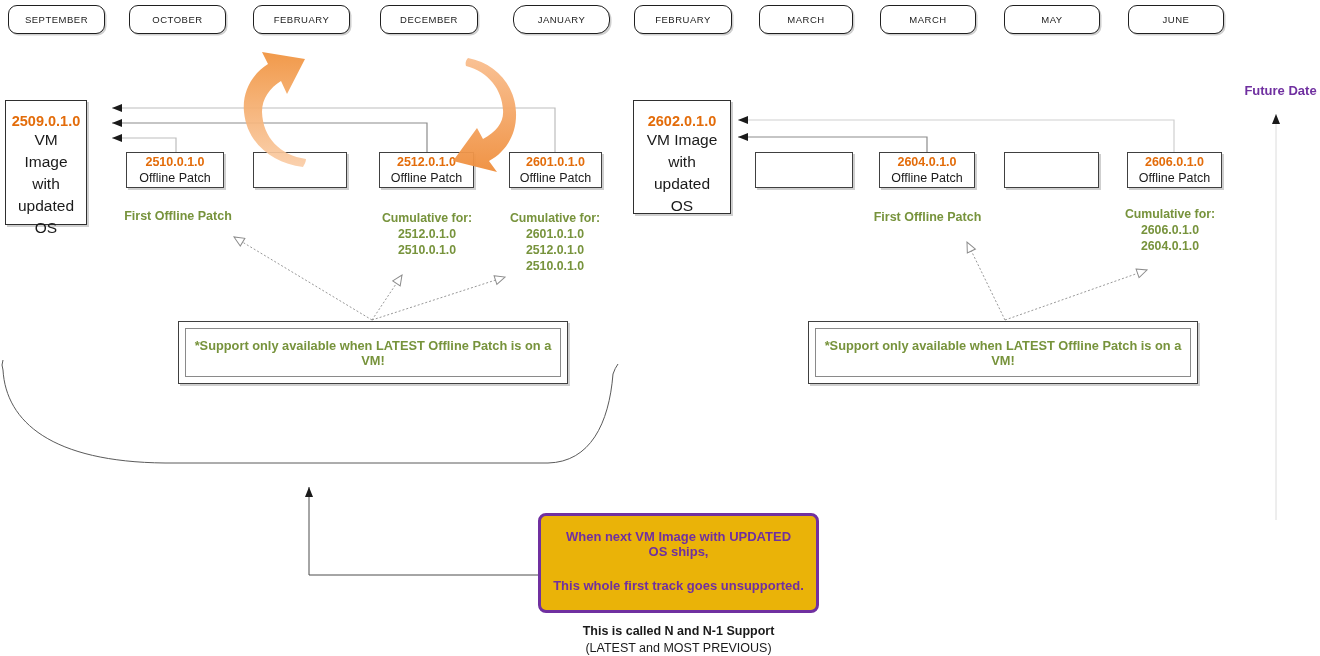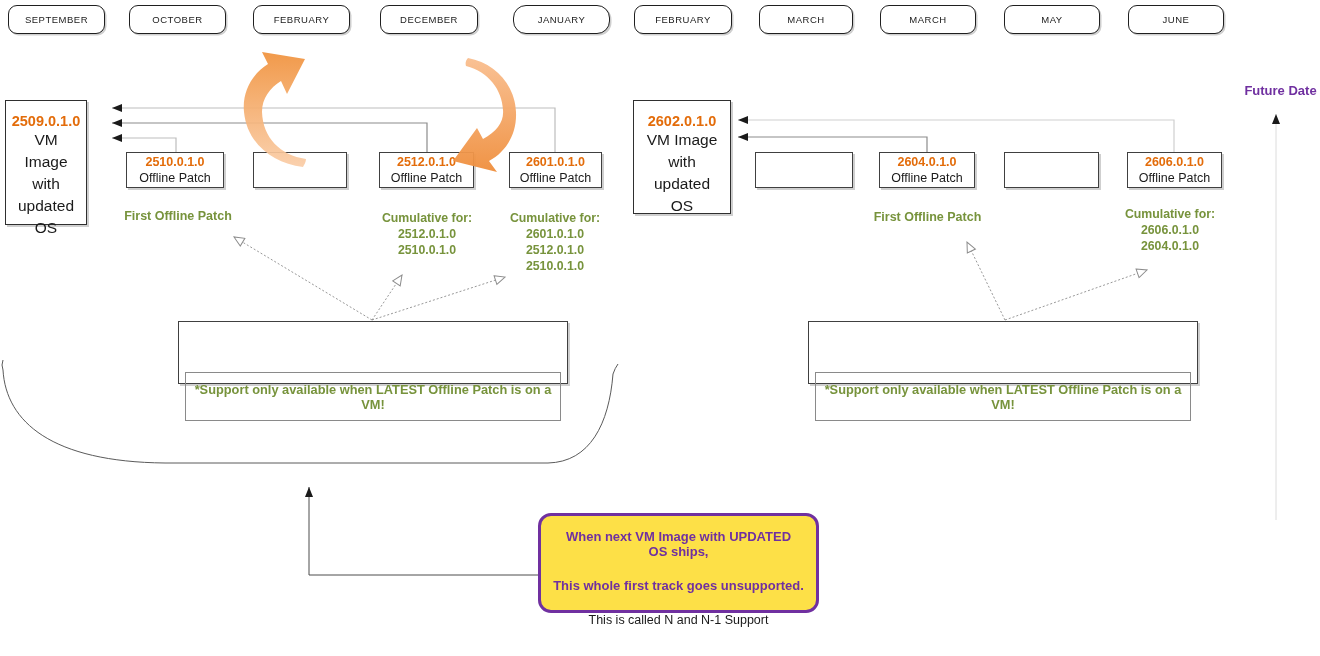--- a/index.html
+++ b/index.html
@@ -15,27 +15,27 @@
   .pbox{position:absolute;top:152px;height:36px;background:#fff;border:1px solid #404040;
         box-shadow:2px 2px 0 #cfcfcf;display:flex;flex-direction:column;align-items:center;
         justify-content:center;line-height:16.5px;font-size:12.5px;z-index:2;box-sizing:border-box;}
   .orangeb{color:#E36C0A;font-weight:bold;}
   .greenb{color:#77933C;font-weight:bold;}
   .note{position:absolute;text-align:center;font-size:12.5px;z-index:3;}
   .cum{position:absolute;width:130px;text-align:center;font-size:12.3px;line-height:16px;z-index:3;}
   .support{position:absolute;top:321px;width:390px;height:63px;border:1.5px solid #404040;
            background:#fff;box-shadow:2px 2px 0 #cfcfcf;padding:6px;box-sizing:border-box;z-index:2;}
   .support-inner{width:100%;height:100%;border:1.5px solid #8a8a8a;display:flex;align-items:center;
-           justify-content:center;font-size:12.8px;box-sizing:border-box;text-align:center;margin-top:44px;}
+           justify-content:center;font-size:12.8px;box-sizing:border-box;text-align:center;}
   .special{position:absolute;left:295px;top:55px;width:175px;text-align:center;z-index:3;
            font-size:12.8px;line-height:16px;}
   .future{position:absolute;left:1233px;top:83px;width:95px;text-align:center;font-size:13px;
           font-weight:bold;color:#7030A0;z-index:3;}
-  .purple-note{position:absolute;left:538px;top:513px;width:281px;height:100px;background:#fde047;
-          border:3.5px solid #7030A0;border-radius:13px;text-align:center;z-index:4;box-sizing:border-box;}
+  .purple-note{position:absolute;left:538px;top:513px;width:281px;height:100px;background:#eab308;
+          border:3.5px solid #7030A0;border-radius:8px;text-align:center;z-index:4;box-sizing:border-box;}
   .pn-line{font-size:13px;font-weight:bold;color:#7030A0;}
   .pn-black{font-size:12.5px;color:#1a1a1a;line-height:17px;}
   svg.overlay{position:absolute;left:0;top:0;z-index:6;pointer-events:none;}
 </style>
 </head>
 <body>
 
 <div class="canvas">
 
   <div class="capsule" style="left:8px;width:95px;">SEPTEMBER</div>
@@ -110,21 +110,22 @@
     <div>Cumulative for:</div>
     <div>2606.0.1.0</div>
     <div>2604.0.1.0</div>
   </div>
 
   <div class="future">Future Date</div>
 
   <div class="purple-note">
     <div class="pn-line" style="margin-top:13px;padding:0 14px;">When next VM Image with UPDATED OS ships,</div>
     <div class="pn-line" style="margin-top:19px;">This whole first track goes unsupported.</div>
-    <div class="pn-black" style="margin-top:19px;">This is called N and N-1 Support</div>
+    <div class="pn-black" style="margin-top:30px;font-weight:bold;">This is called N and N-1 Support</div>
+    <div class="pn-black">(LATEST and MOST PREVIOUS)</div>
   </div>
 
   <svg class="overlay" width="1320" height="656" viewBox="0 0 1320 656">
     <defs>
       <marker id="solidArrow" orient="auto" markerUnits="userSpaceOnUse" markerWidth="12" markerHeight="10" refX="11" refY="5">
         <path d="M1,1 L11,5 L1,9 Z" fill="#1a1a1a"></path>
       </marker>
       <marker id="openArrow" orient="auto" markerUnits="userSpaceOnUse" markerWidth="13" markerHeight="11" refX="11" refY="5.5">
         <path d="M1,1 L11,5.5 L1,10 Z" fill="#ffffff" stroke="#8c8c8c" stroke-width="1"></path>
       </marker>

